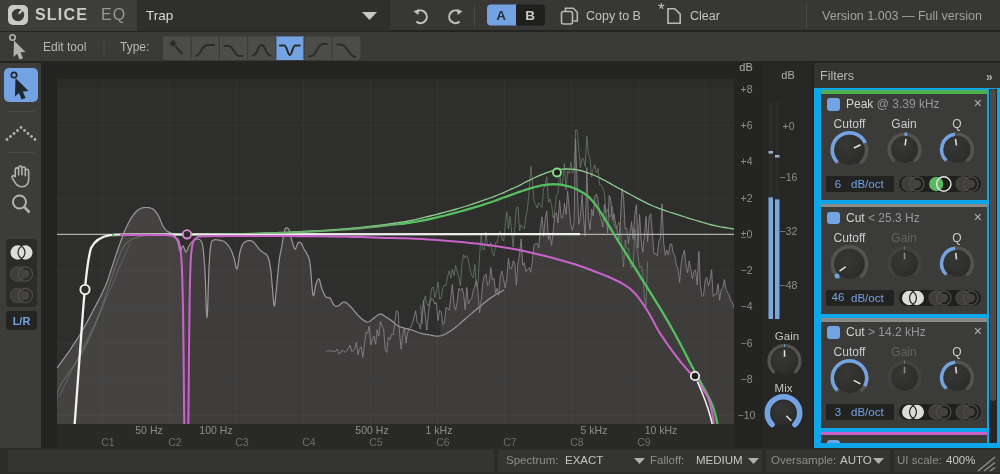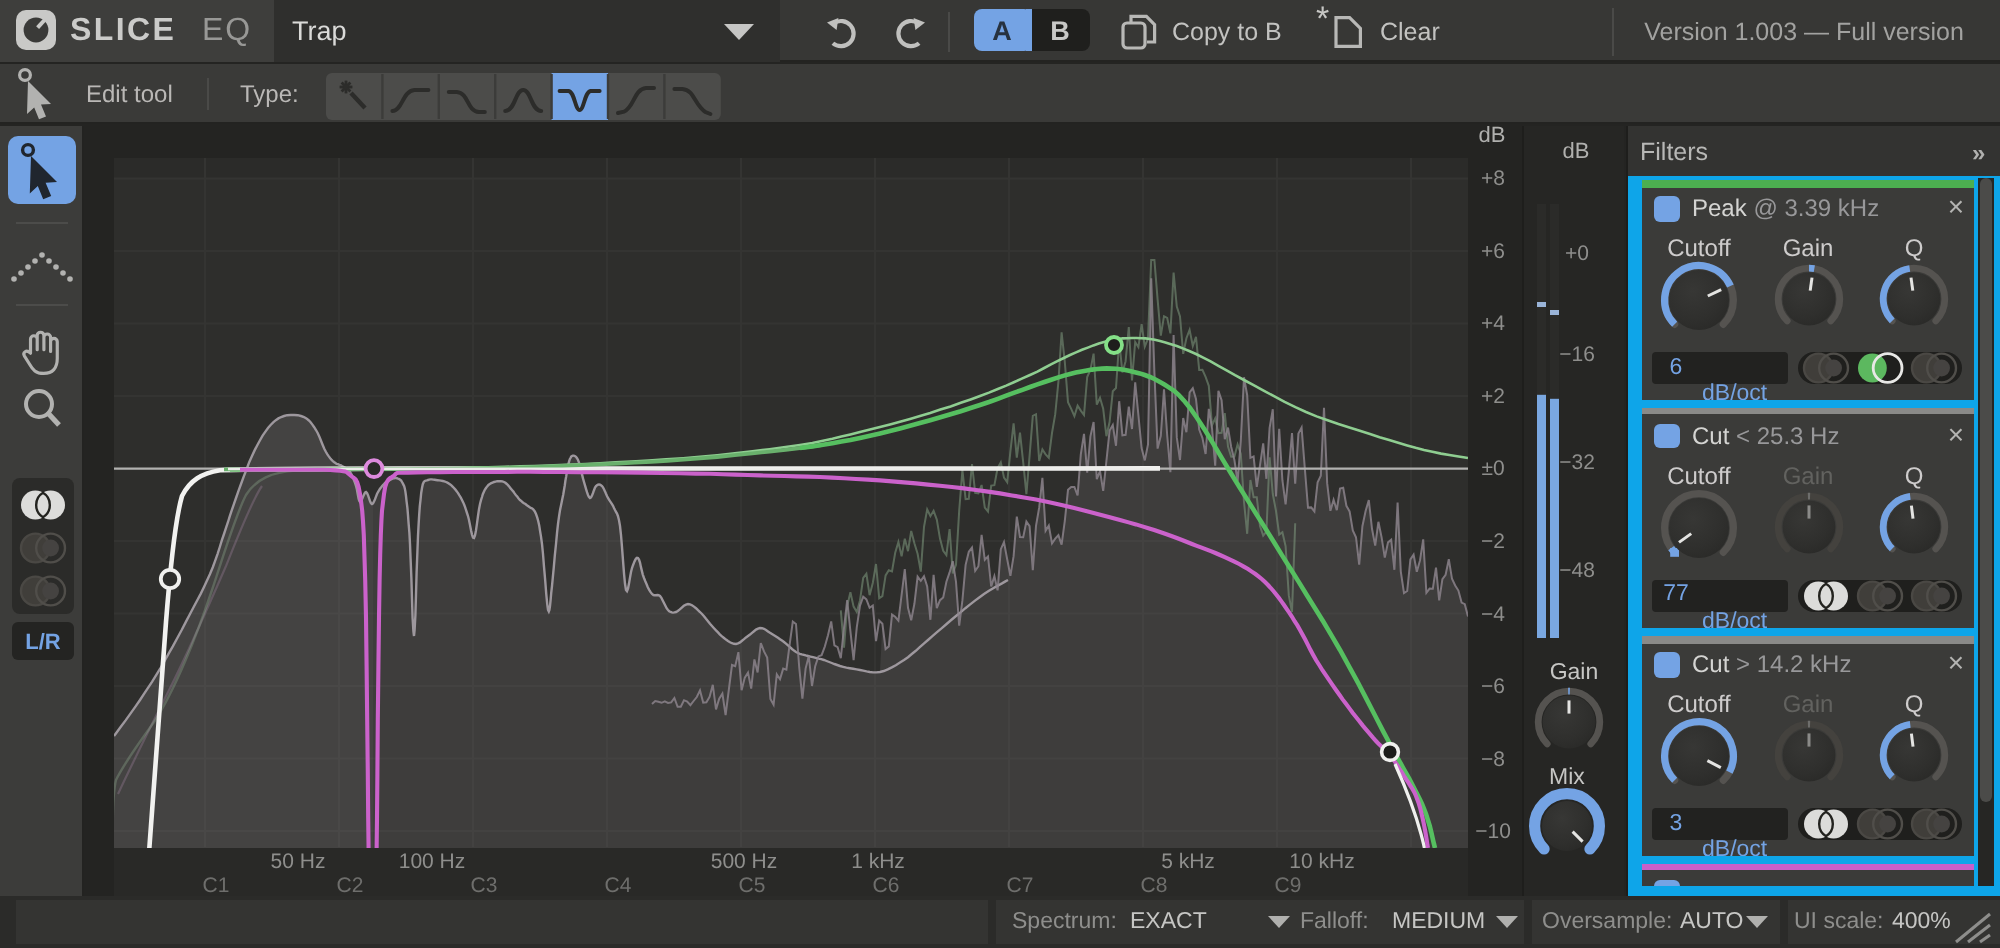--- a/index.html
+++ b/index.html
@@ -19,21 +19,21 @@
 .cbord{position:absolute;left:0;top:0;width:166px;height:3.5px}
 .chk{position:absolute;width:12.5px;height:12.5px;border-radius:3px;background:#74a3e4}
 .ctitle{position:absolute;left:25px;top:7px;font-size:12px;color:#d4d4d2;white-space:nowrap}
 .ctitle .t2{color:#98989a}
 .cx{position:absolute;right:5px;top:5px;font-size:14px;color:#b4b4b2}
 .klab{position:absolute;font-size:12px;color:#cecccc;text-align:center}
 .klab.dim{color:#62625f}
 .ksvg{position:absolute}
 .octbox{position:absolute;left:5px;top:86px;width:68px;height:16px;background:#222220;border-radius:2px;color:#74a3e4;font-size:11.5px}
 .octn{position:absolute;top:1.5px;width:20px;text-align:center}
-.octu{position:absolute;left:25px;top:15px}
+.octu{position:absolute;left:25px;top:2px}
 .togg{position:absolute;left:78px;top:86px;width:82px;height:16px;background:#1f1f1d;border-radius:8px}
 .togg svg{display:block}
 text{font-family:"Liberation Sans",sans-serif}
 </style></head><body>
 <div id="topbar"></div>
 <div id="logo"></div>
 <div id="trapbox"></div>
 <svg class="abs" style="left:0;top:0" width="1000" height="32">
 <rect x="8" y="5" width="20" height="20" rx="5" fill="#c9c9c7"></rect>
 <circle cx="18" cy="15" r="6.2" fill="#3a3a38"></circle>
@@ -302,21 +302,21 @@
         <path d="M72.61,70.39 A15.40,15.40 0 1 1 94.39,70.39" stroke="#44423e" stroke-width="3.4" fill="none" stroke-linecap="round"></path>
         <path d="M82.96,44.11 A15.40,15.40 0 0 1 84.04,44.11" stroke="#6e6e6c" stroke-width="3.4" fill="none" stroke-linecap="butt"></path>
         <circle cx="83.5" cy="59.5" r="13.2" fill="url(#kg)"></circle>
         <line x1="83.5" y1="55.3" x2="83.5" y2="48.7" stroke="#8a8a88" stroke-width="1.5"></line>
         <path d="M125.11,70.39 A15.40,15.40 0 1 1 146.89,70.39" stroke="#555350" stroke-width="3.4" fill="none" stroke-linecap="round"></path>
         <path d="M125.11,70.39 A15.40,15.40 0 0 1 134.12,44.21" stroke="#74a3e4" stroke-width="3.4" fill="none" stroke-linecap="butt"></path>
         <circle cx="136" cy="59.5" r="13.2" fill="url(#kg)"></circle>
         <line x1="135.5" y1="55.3" x2="134.7" y2="48.8" stroke="#e4e4e2" stroke-width="1.5"></line>
       </svg>
       <div class="octbox">
-        <span class="octn" style="left:2px">77</span>
+        <span class="octn" style="left:2px">46</span>
         <span class="octu">dB/oct</span>
       </div>
       <div class="togg">
         <svg width="82" height="16">
           <circle cx="10.2" cy="8" r="7.2" fill="#dcdcda"></circle>
           <circle cx="17.8" cy="8" r="7.2" fill="#dcdcda"></circle>
           <path d="M13.80,1.76 A7.20,7.20 0 0 1 13.80,14.24" stroke="#23231f" stroke-width="1.2" fill="none"></path>
           <path d="M14.20,14.24 A7.20,7.20 0 0 1 14.20,1.76" stroke="#23231f" stroke-width="1.2" fill="none"></path>
           <circle cx="37.2" cy="8" r="7.2" fill="#403e3a" stroke="#4a4844" stroke-width="1.2"></circle>
           <circle cx="44.8" cy="8" r="7.2" fill="none" stroke="#504e4a" stroke-width="1.2"></circle>

